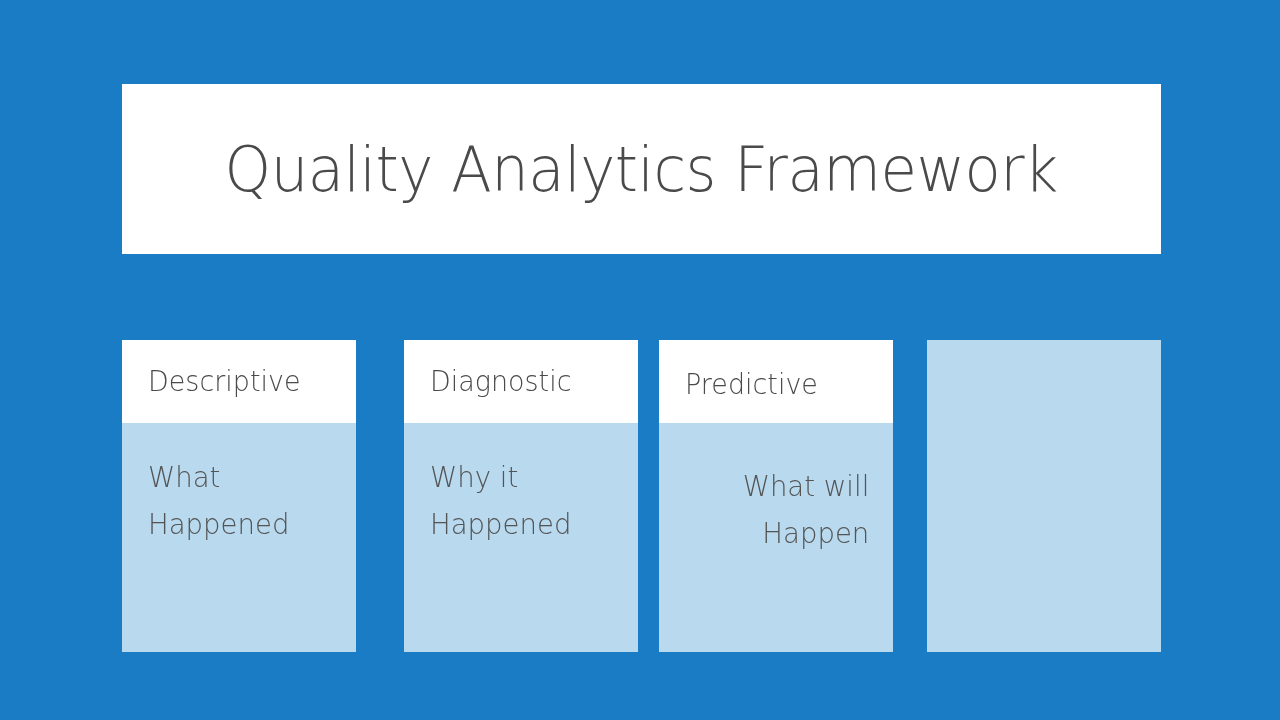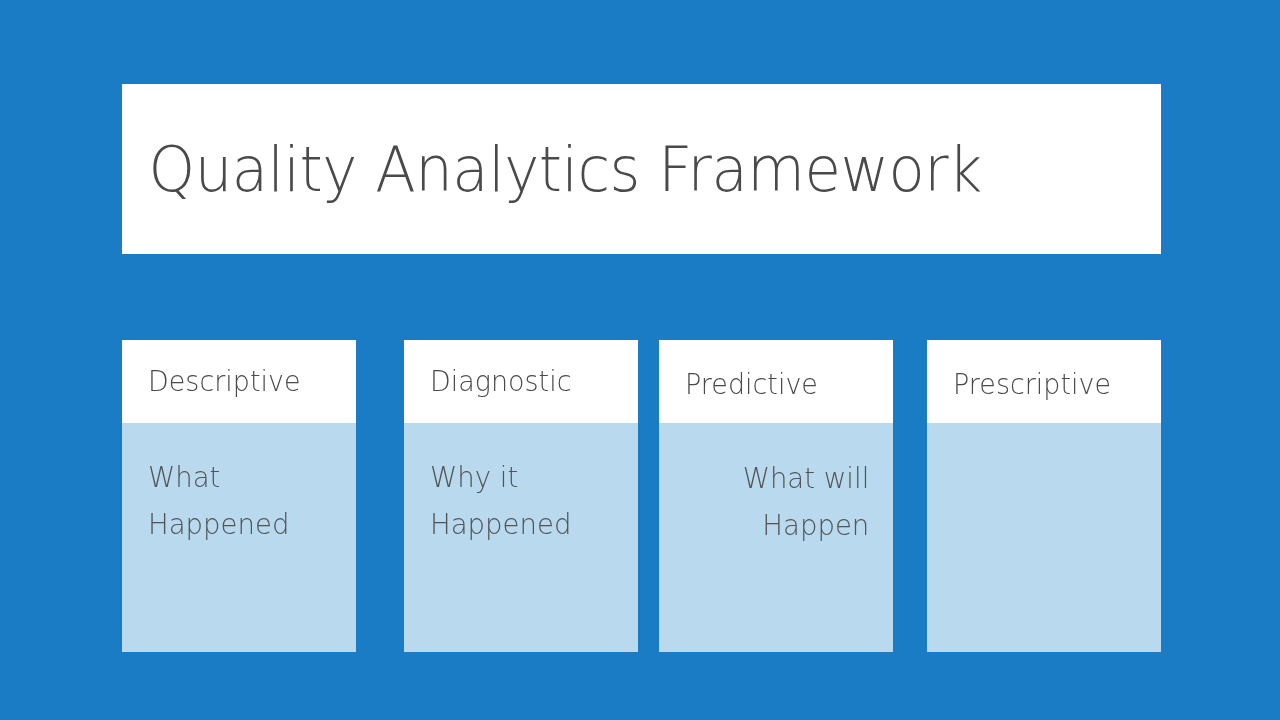--- a/index.html
+++ b/index.html
@@ -29,21 +29,21 @@
   
   .title-banner {
     position: absolute;
     left: 122px;
     top: 84px;
     width: 1039px;
     height: 170px;
     background: #ffffff;
     display: flex;
     align-items: center;
-    justify-content: flex-start;
+    justify-content: center;
   }
 
   .title-text {
     font-family: "DejaVu Sans", "Liberation Sans", sans-serif;
     font-size: 63px;
     font-weight: 300;
     line-height: 1;
     color: #4a4a4a;
     letter-spacing: -0.5px;
     white-space: nowrap;
@@ -108,21 +108,21 @@
   .card-body-text {
     font-family: "DejaVu Sans", "Liberation Sans", sans-serif;
     font-size: 29px;
     font-weight: 300;
     line-height: 47px;
     color: #545454;
     transform: scaleX(0.95);
     transform-origin: left top;
   }
 
-  .card-3 .card-body { padding-top: 32px; }
+  .card-3 .card-body { padding-top: 40px; }
   .card-4 .card-body { padding-top: 38px; }
 </style>
 </head>
 <body>
 
 <div class="slide">
 
   <div class="title-banner">
     <div class="title-text">Quality Analytics Framework</div>
   </div>
@@ -159,19 +159,16 @@
       </div>
       <div class="card-body">
         <div class="card-body-text">
           <div>What will</div>
           <div>Happen</div>
         </div>
       </div>
     </div>
 
     <div class="card card-4">
-      <div class="card-header">
-        <span class="card-header-text">Prescriptive</span>
-      </div>
     </div>
 
   </div>
 </div>
 
 </body></html>

